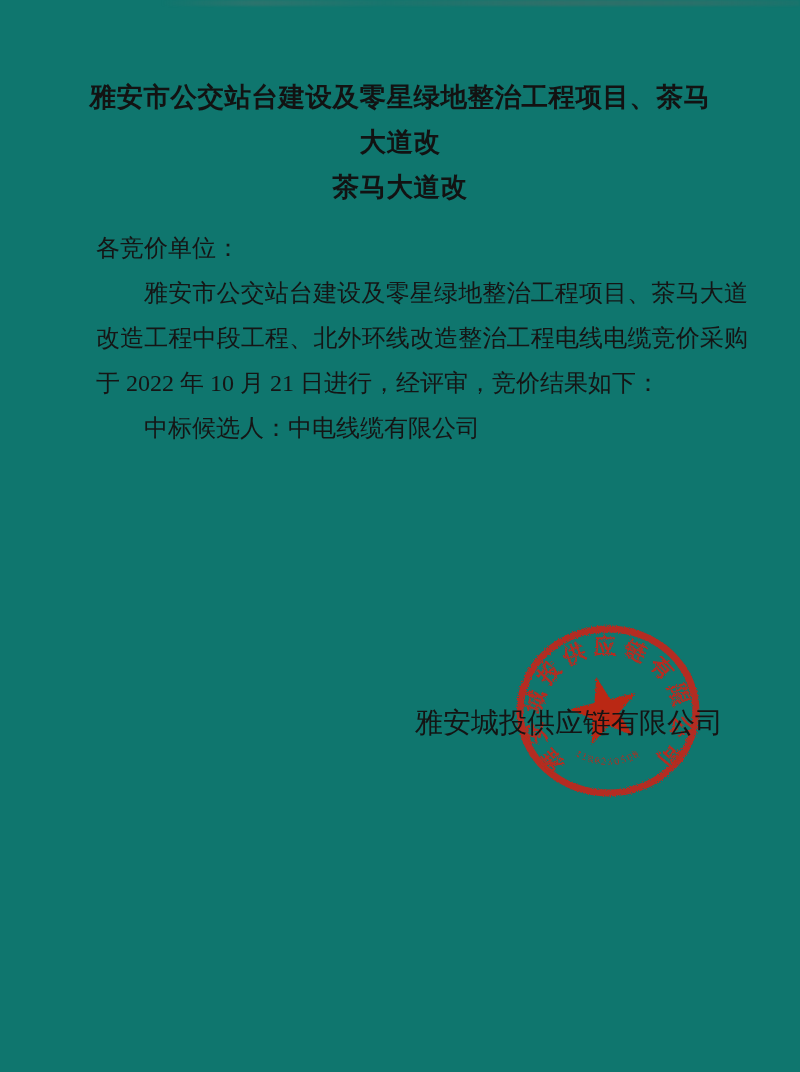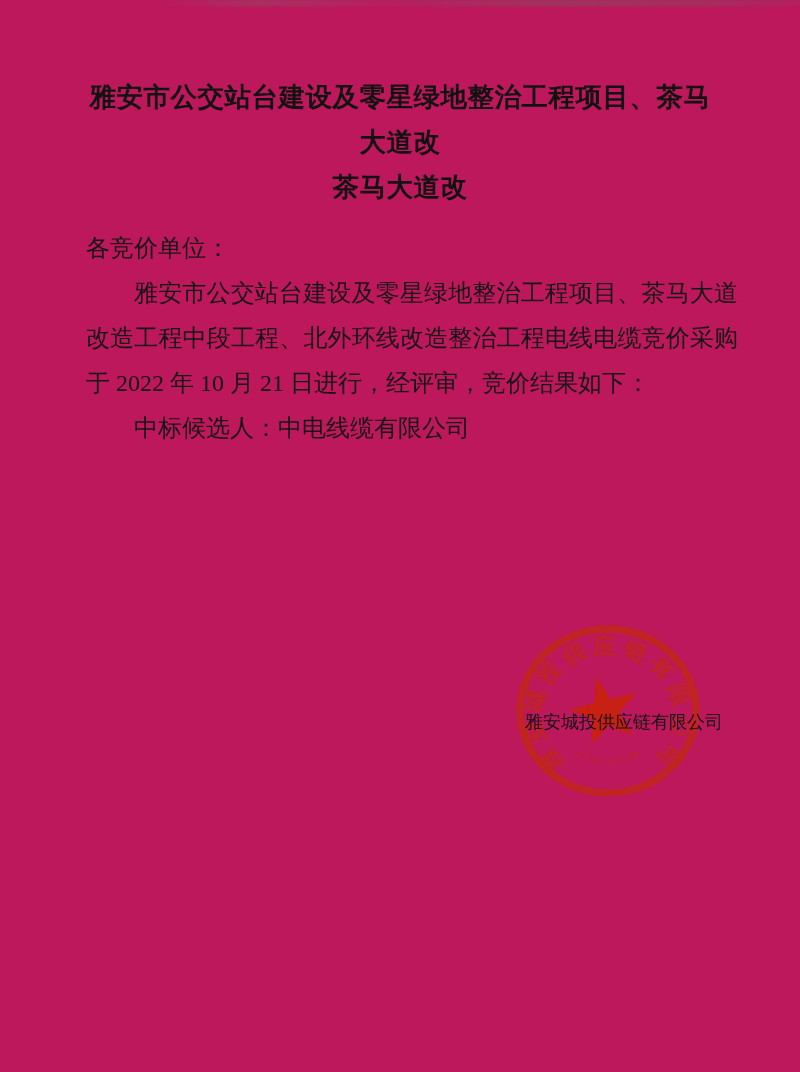--- a/index.html
+++ b/index.html
@@ -4,21 +4,21 @@
 <style>
   html, body { margin: 0; padding: 0; }
   body {
     width: 800px; height: 1072px;
     background: #e9e9e7;
     font-family: "Liberation Serif", "DejaVu Serif", serif;
   }
   .page {
     position: relative;
     width: 800px; height: 1072px;
-    background: #be185d;
+    background: #0f766e;
     overflow: hidden;
     color: #171717;
   }
   
   .scan-smudge-top {
     position: absolute; top: 0; left: 0; width: 800px; height: 6px;
     background: linear-gradient(90deg,
       rgba(0,0,0,0) 0%, rgba(0,0,0,0) 20%,
       rgba(110,112,108,0.30) 32%, rgba(110,112,108,0.10) 48%,
       rgba(100,102,98,0.38) 70%, rgba(100,102,98,0.30) 88%,
@@ -26,30 +26,30 @@
     filter: blur(1px);
   }
   .title-block {
     position: absolute; top: 75px; left: 78px; width: 644px;
     text-align: center;
     font-size: 26.5px; font-weight: 700;
     line-height: 45px; letter-spacing: 0.5px;
     color: #121212;
   }
   .content {
-    position: absolute; top: 226px; left: 86px; width: 652px;
+    position: absolute; top: 226px; left: 96px; width: 652px;
     font-size: 24px; line-height: 45px;
     color: #151515;
   }
   .content p { margin: 0; }
   .para { text-indent: 2em; text-align: justify; }
   .signature-block {
     position: absolute; top: 700px; right: 77px;
     text-align: right;
-    font-size: 18px; line-height: 45px;
+    font-size: 28px; line-height: 45px;
     color: #141414;
     z-index: 2;
   }
   .sig-date { margin-top: 10px; padding-right: 4px; }
   .seal {
     position: absolute; left: 508px; top: 611px;
     width: 200px; height: 200px;
     z-index: 1;
     opacity: 0.92;
   }

